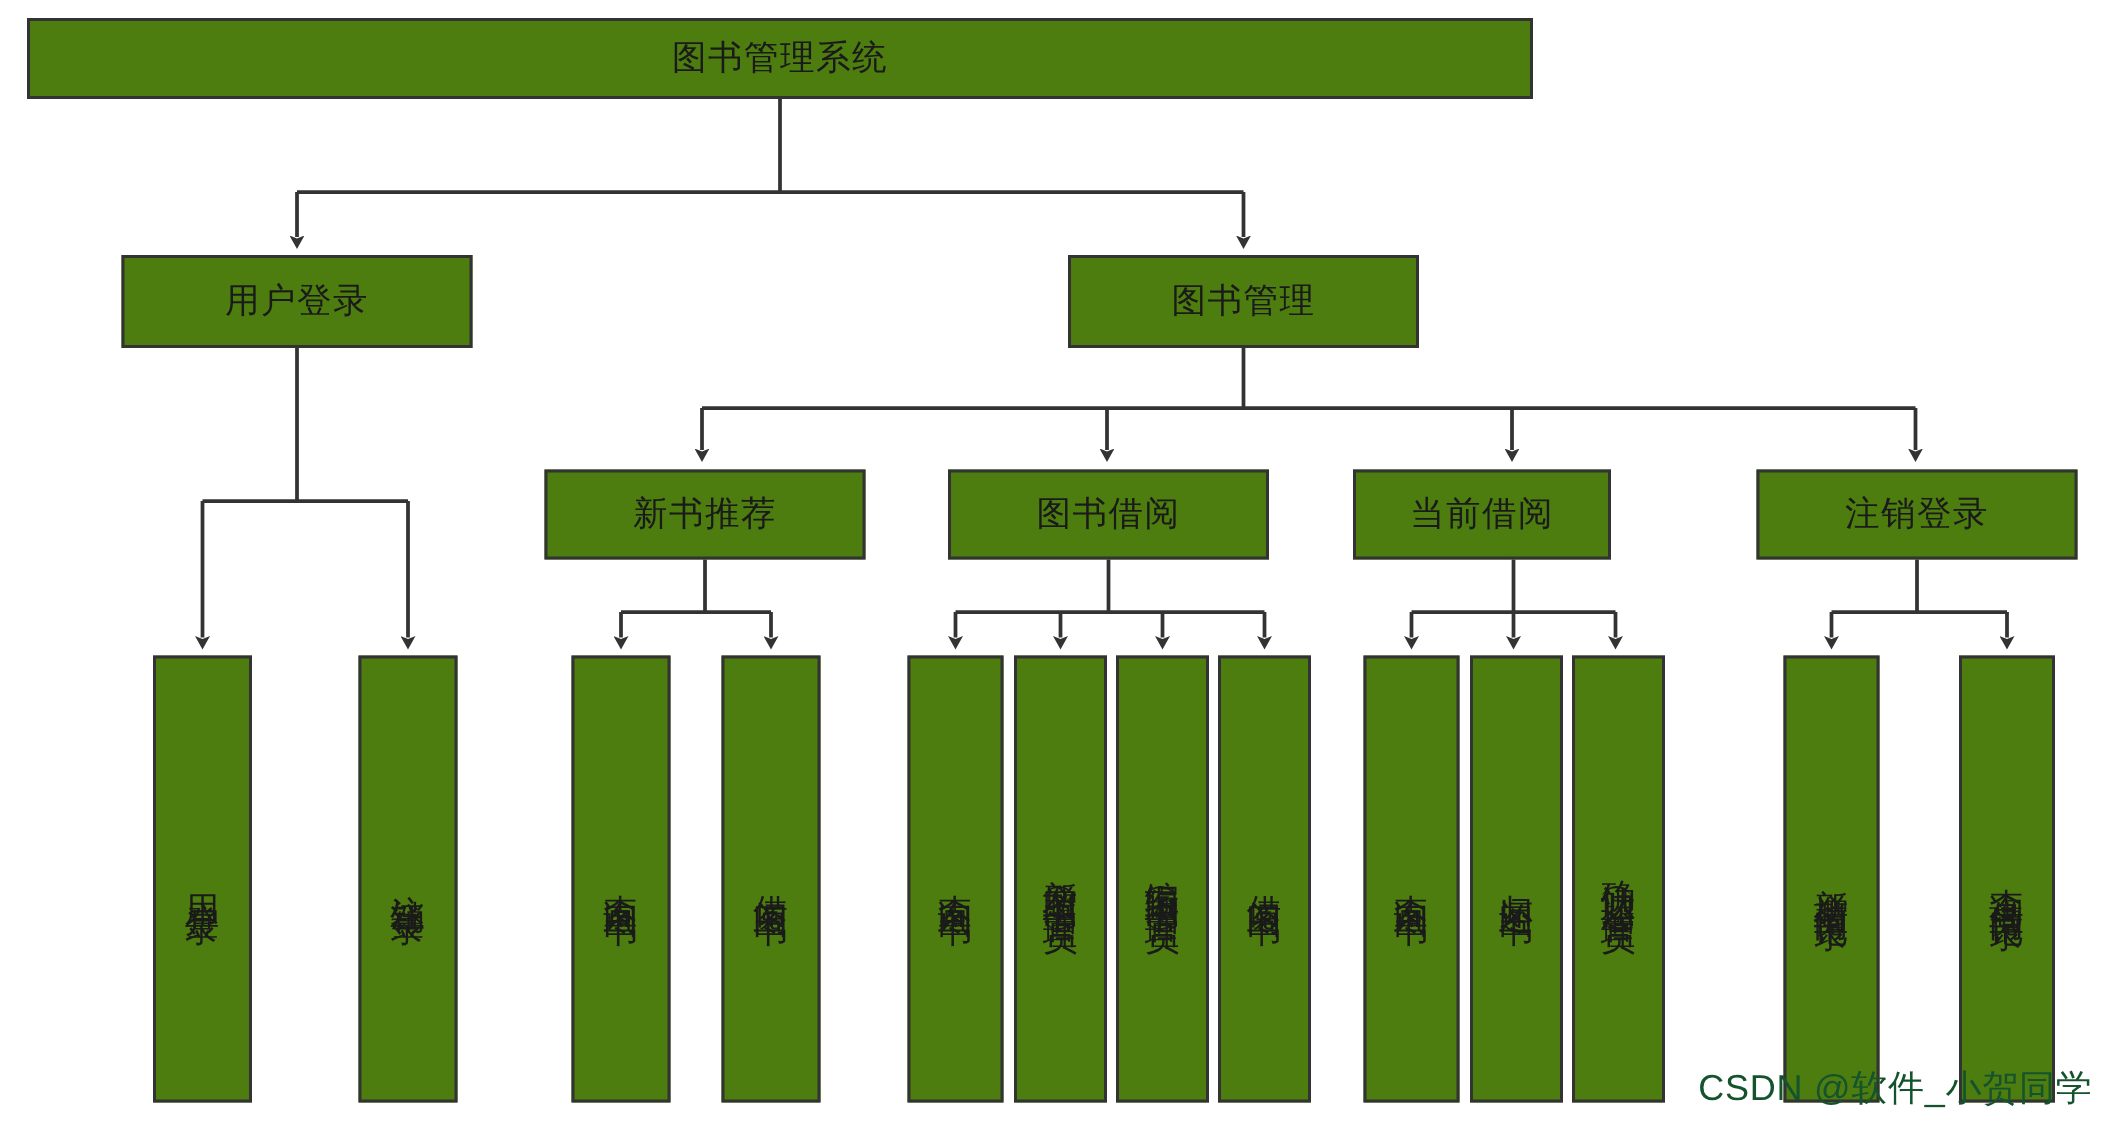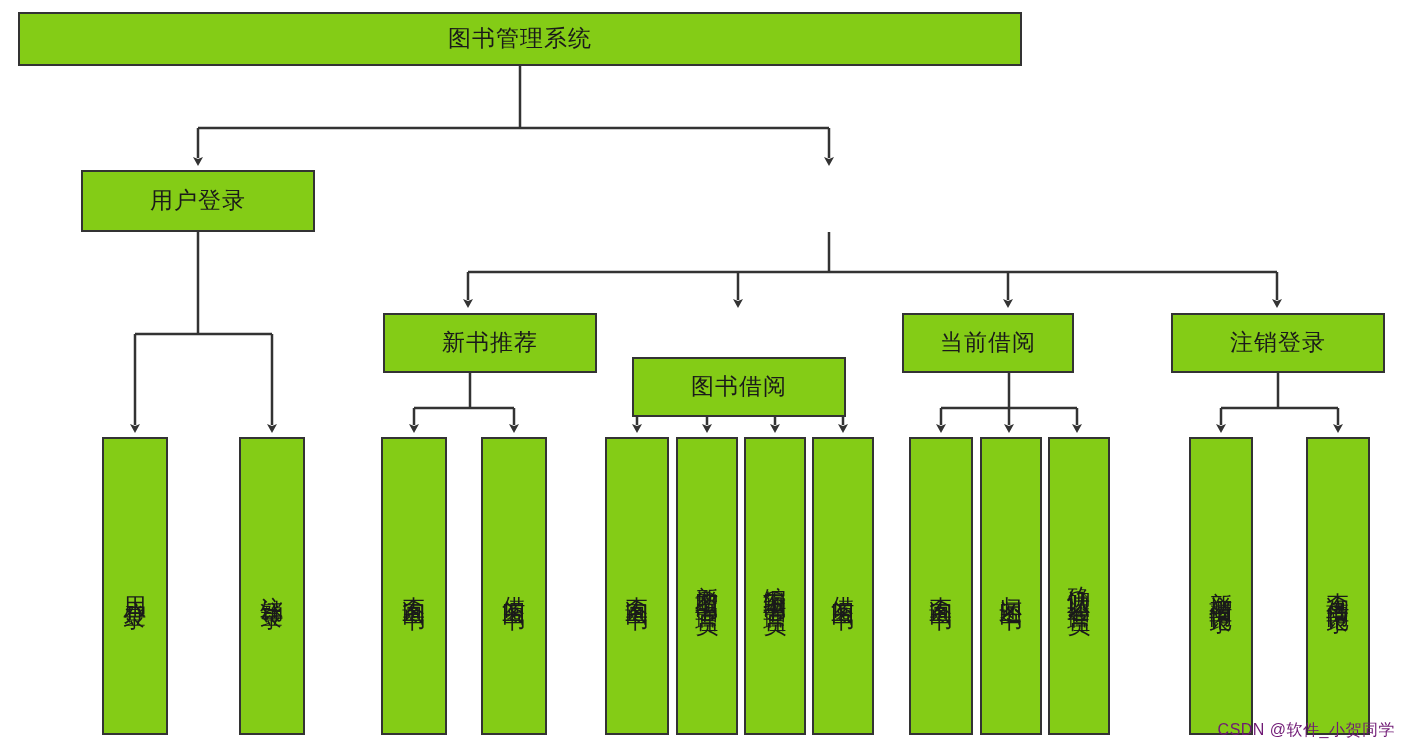--- a/index.html
+++ b/index.html
@@ -23,21 +23,21 @@
     left: 0;
     top: 0;
     width: 1405px;
     height: 747px;
     pointer-events: none;
   }
   .node {
     position: absolute;
     box-sizing: border-box;
     border: 2.5px solid #333333;
-    background: #84cc16;
+    background: #4d7c0f;
     display: flex;
     align-items: center;
     justify-content: center;
     color: #1a1a1a;
     text-align: center;
   }
   .node.horiz {
     font-size: 23px;
     letter-spacing: 1px;
     line-height: 1.2;
@@ -57,22 +57,22 @@
     white-space: nowrap;
   }
   .node.horiz .node-label {
     display: block;
     white-space: nowrap;
   }
   #watermark {
     position: absolute;
     right: 10px;
     bottom: 6px;
-    font-size: 16px;
-    color: #701a75;
+    font-size: 24px;
+    color: #14532d;
     letter-spacing: 0.5px;
     white-space: nowrap;
     font-family: "Liberation Sans", "DejaVu Sans", sans-serif;
   }
 </style>
 </head>
 <body>
 
 <div id="canvas">
 
@@ -127,25 +127,28 @@
     </g>
   </svg>
 
   <div class="node horiz" style="left:18px; top:12px; width:1004px; height:54px;">
     <span class="node-label">图书管理系统</span>
   </div>
 
   <div class="node horiz" style="left:81px; top:170px; width:234px; height:62px;">
     <span class="node-label">用户登录</span>
   </div>
-
-  <div class="node horiz" style="left:363px; top:313px; width:214px; height:60px;margin-left:20px;">
+  <div class="node horiz" style="left:712px; top:170px; width:234px; height:62px;">
+    <span class="node-label">图书管理</span>
+  </div>
+
+  <div class="node horiz" style="left:363px; top:313px; width:214px; height:60px;">
     <span class="node-label">新书推荐</span>
   </div>
-  <div class="node horiz" style="left:632px; top:313px; width:214px; height:60px;margin-top:44px;">
+  <div class="node horiz" style="left:632px; top:313px; width:214px; height:60px;">
     <span class="node-label">图书借阅</span>
   </div>
   <div class="node horiz" style="left:902px; top:313px; width:172px; height:60px;">
     <span class="node-label">当前借阅</span>
   </div>
   <div class="node horiz" style="left:1171px; top:313px; width:214px; height:60px;">
     <span class="node-label">注销登录</span>
   </div>
 
   <div class="node vert" style="left:102px; top:437px; width:66px; height:298px;">

